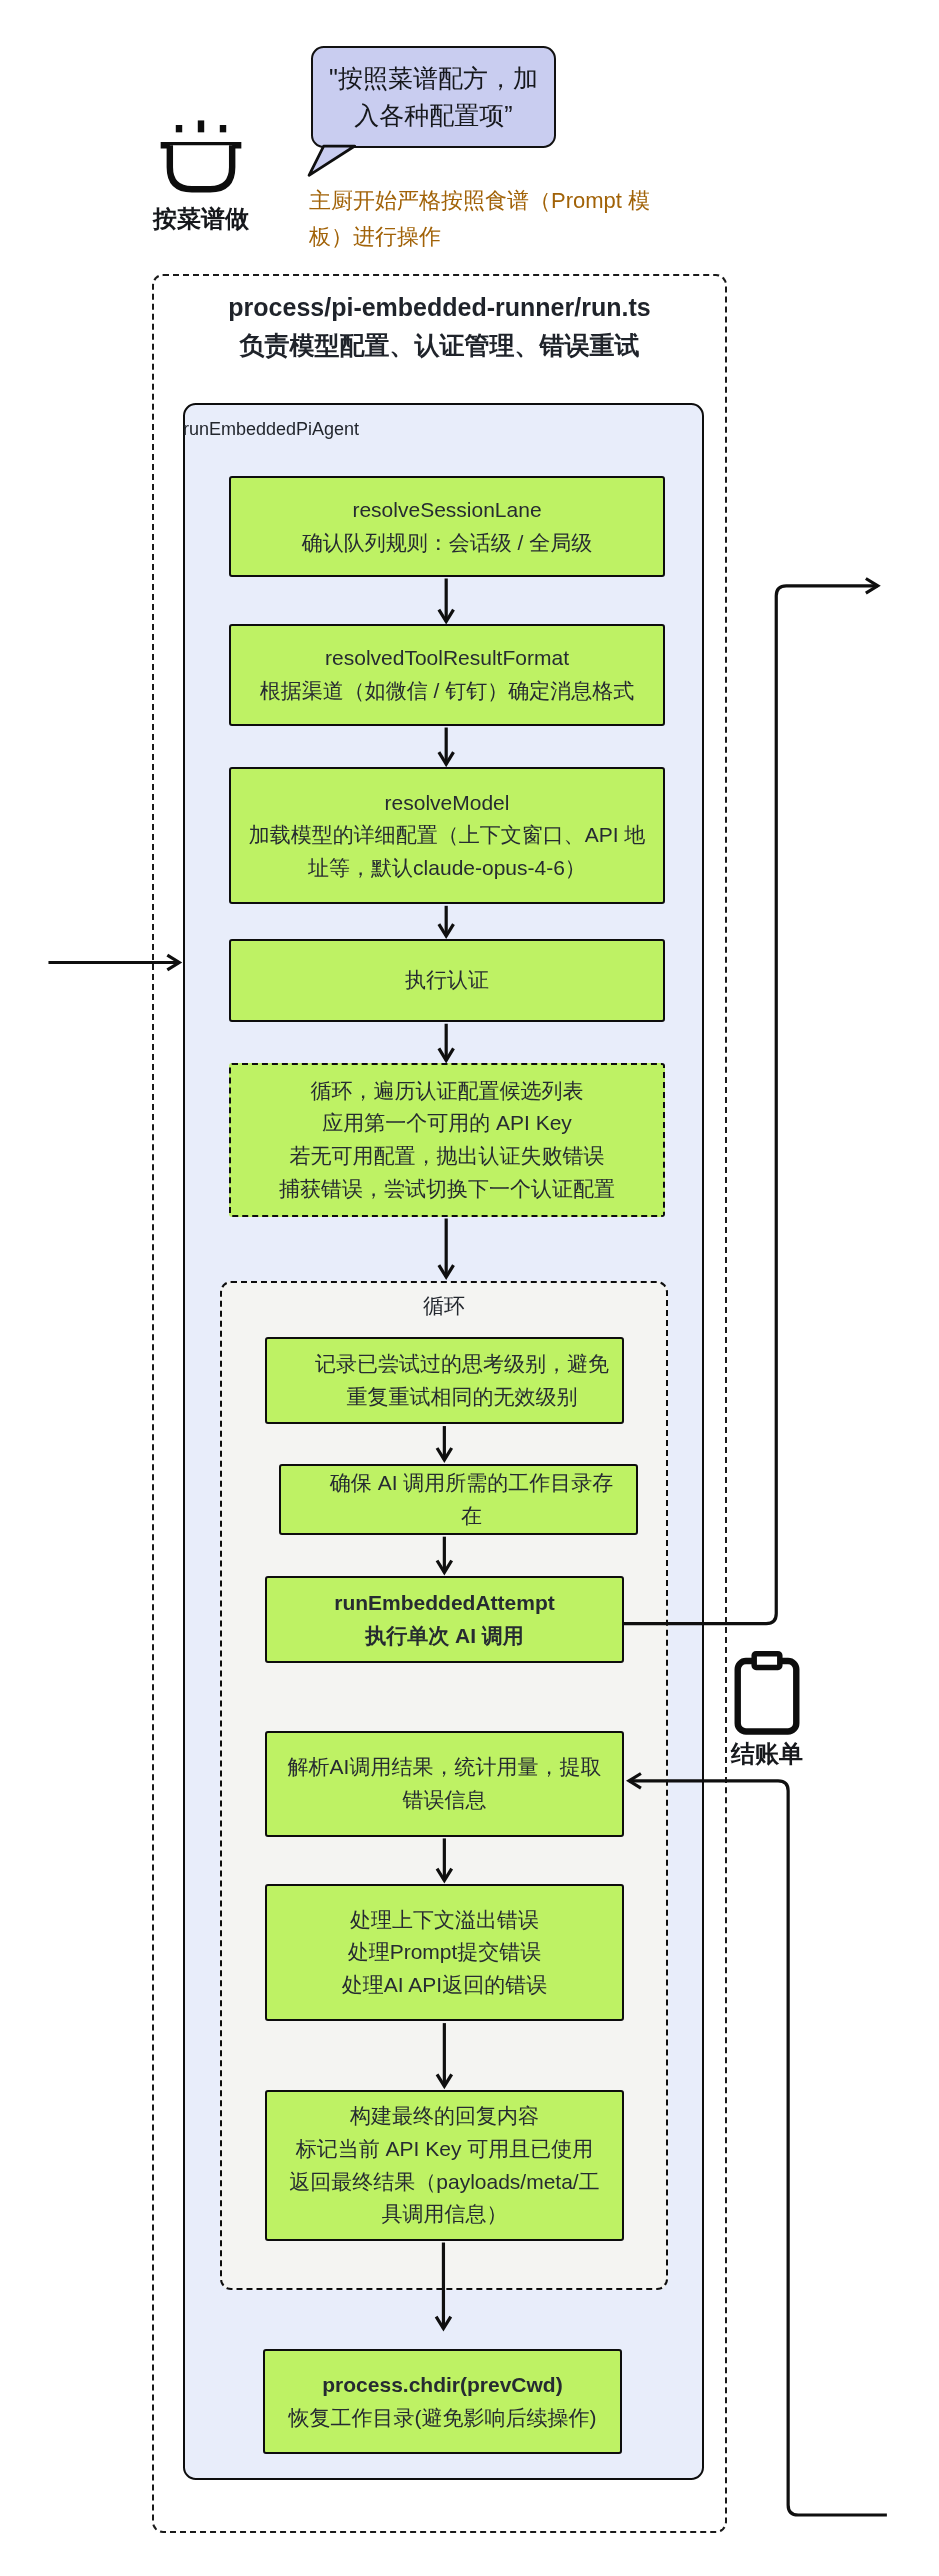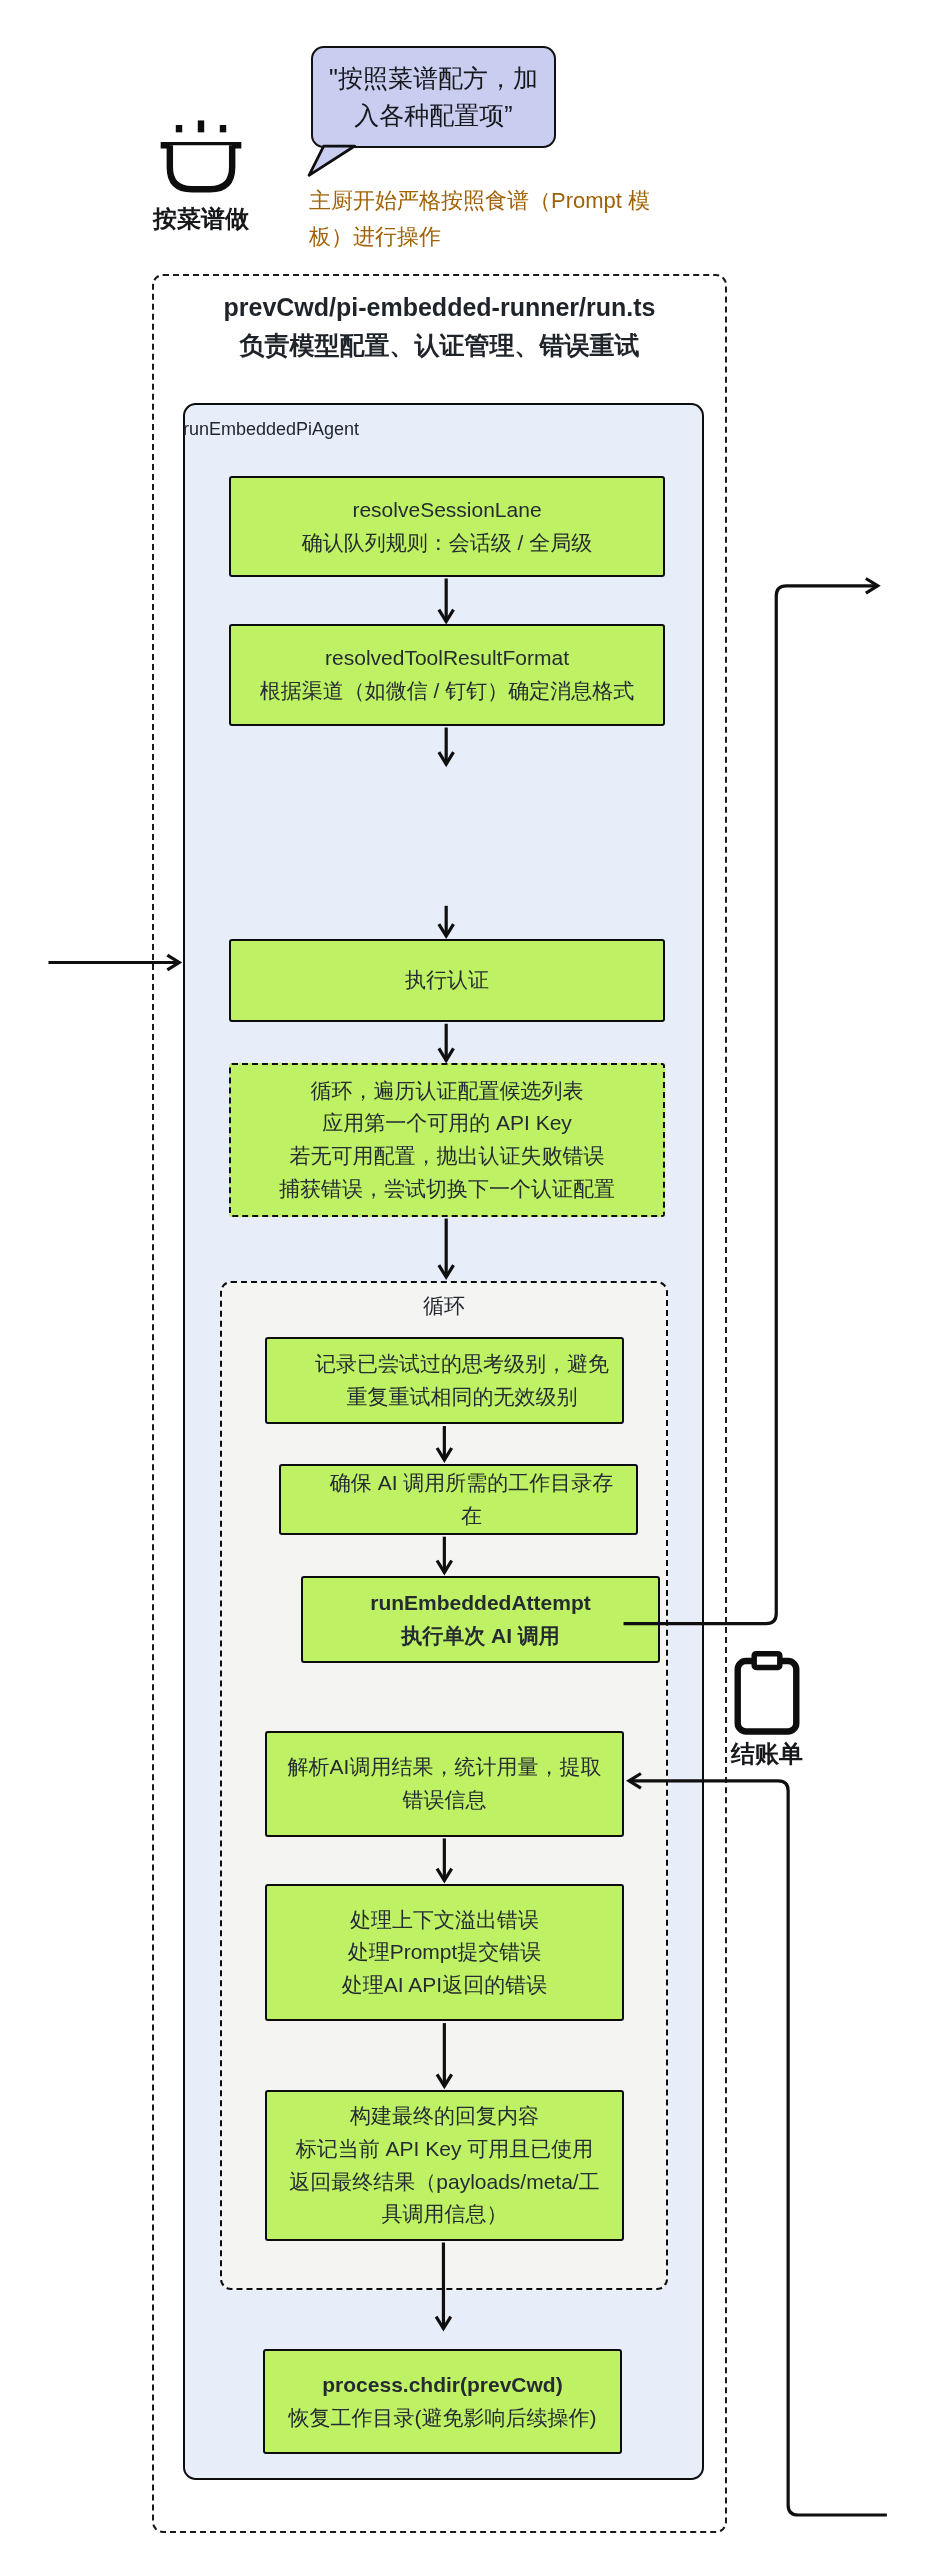--- a/index.html
+++ b/index.html
@@ -38,21 +38,21 @@
     background:#f4f4f2; border:2.7px dashed #0d0d0d; border-radius:11px;
   }
   .loop-label { left:220px; top:1292px; width:448px; font-size:21px; text-align:center; color:#22262d; }
 
   
   .node {
     background:#bef264; border:2.7px solid #0d0d0d; border-radius:3px;
     font-size:21px; line-height:1.55; padding:3.7px 12.8px;
   }
   .node .t { font-size:21px; }
-  .node.bold { font-weight:700;margin-left:36px; }
+  .node.bold { font-weight:700; }
   .dashed-node { border-style:dashed; }
 
   
   .s1 { left:229px; top:476px;  width:436px; height:101px; }
   .s2 { left:229px; top:624px;  width:436px; height:102px; }
   .s3 { left:229px; top:767px;  width:436px; height:137px; }
   .s4 { left:229px; top:939px; width:436px; height:83px;  }
   .s5 { left:229px; top:1063px; width:436px; height:154px; }
 
   
@@ -84,34 +84,38 @@
   </svg>
   <div class="abs chef-label">按菜谱做</div>
 
   <div class="abs bubble center-flex">
     <span>"按照菜谱配方，加入各种配置项”</span>
   </div>
   <div class="abs caption">主厨开始严格按照食谱（Prompt 模板）进行操作</div>
 
   <div class="abs outer"></div>
   <div class="abs outer-header">
-    <div>prevCwd/pi-embedded-runner/run.ts</div>
+    <div>process/pi-embedded-runner/run.ts</div>
     <div>负责模型配置、认证管理、错误重试</div>
   </div>
 
   <div class="abs agent"></div>
   <div class="abs agent-title">runEmbeddedPiAgent</div>
 
   <div class="abs node s1 center-flex">
     <div class="t">resolveSessionLane</div>
     <div>确认队列规则：会话级 / 全局级</div>
   </div>
   <div class="abs node s2 center-flex">
     <div class="t">resolvedToolResultFormat</div>
     <div>根据渠道（如微信 / 钉钉）确定消息格式</div>
+  </div>
+  <div class="abs node s3 center-flex">
+    <div class="t">resolveModel</div>
+    <div>加载模型的详细配置（上下文窗口、API 地址等，默认claude-opus-4-6）</div>
   </div>
   <div class="abs node s4 center-flex">
     <div class="t">执行认证</div>
   </div>
   <div class="abs node s5 dashed-node center-flex ws">循环，遍历认证配置候选列表
 应用第一个可用的 API Key
 若无可用配置，抛出认证失败错误
 捕获错误，尝试切换下一个认证配置</div>
 
   <div class="abs loopbox"></div>

